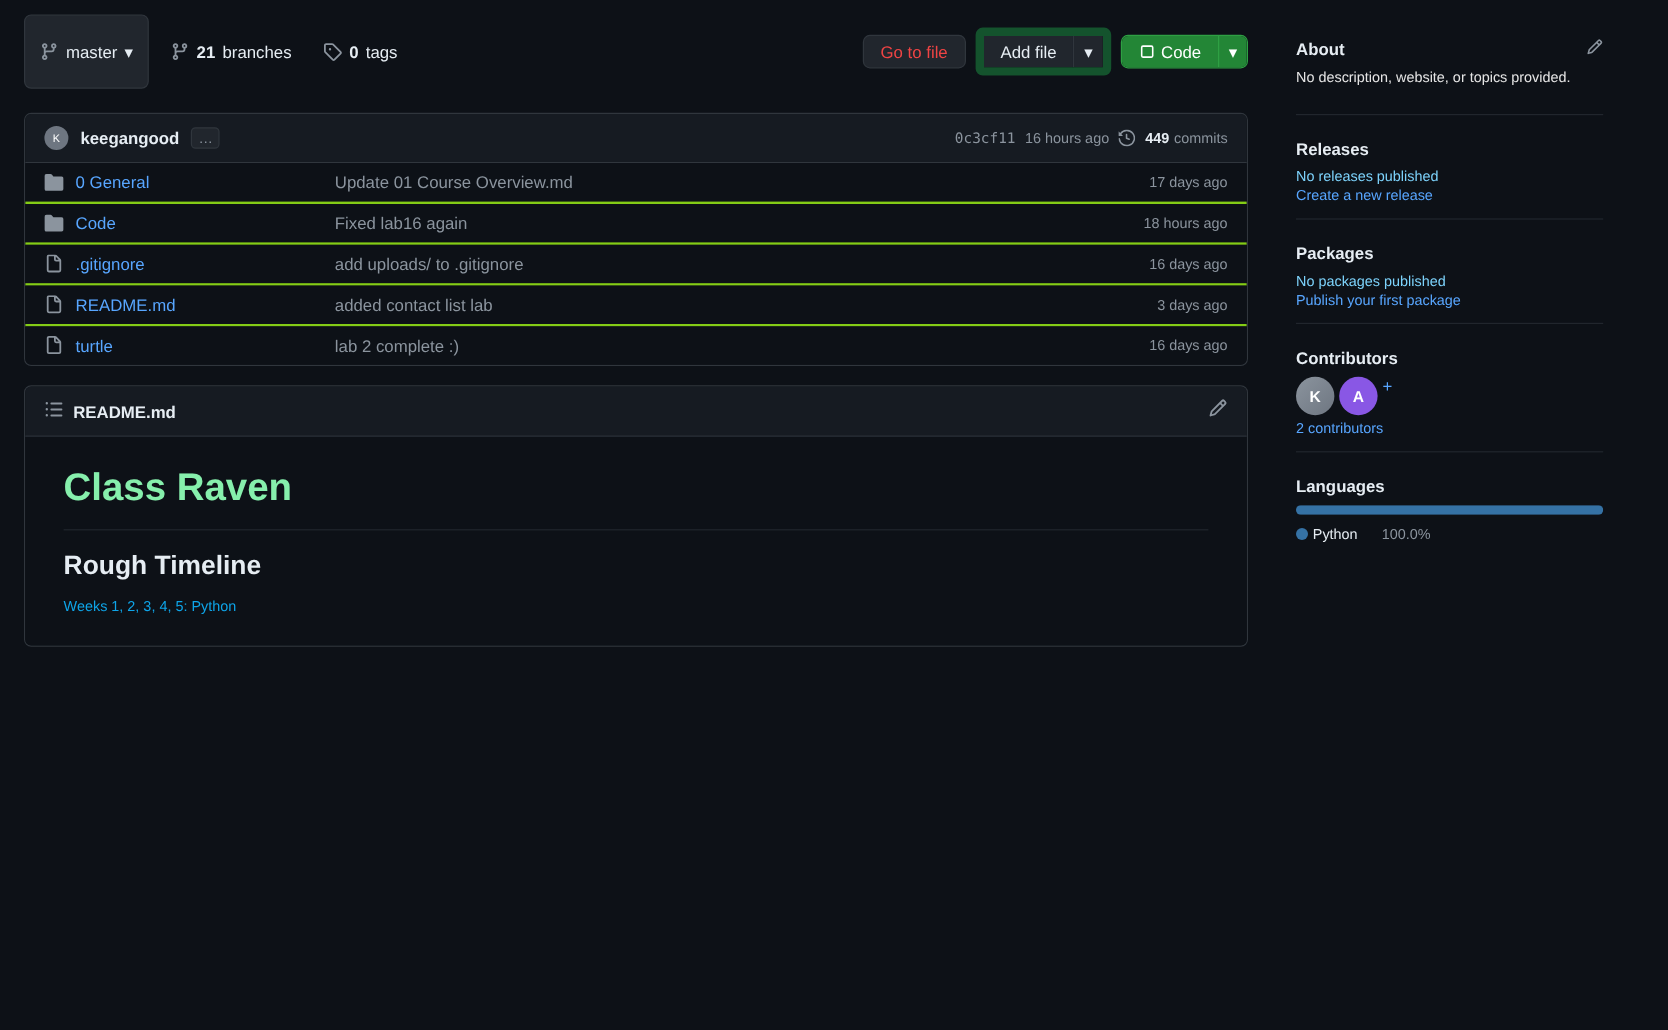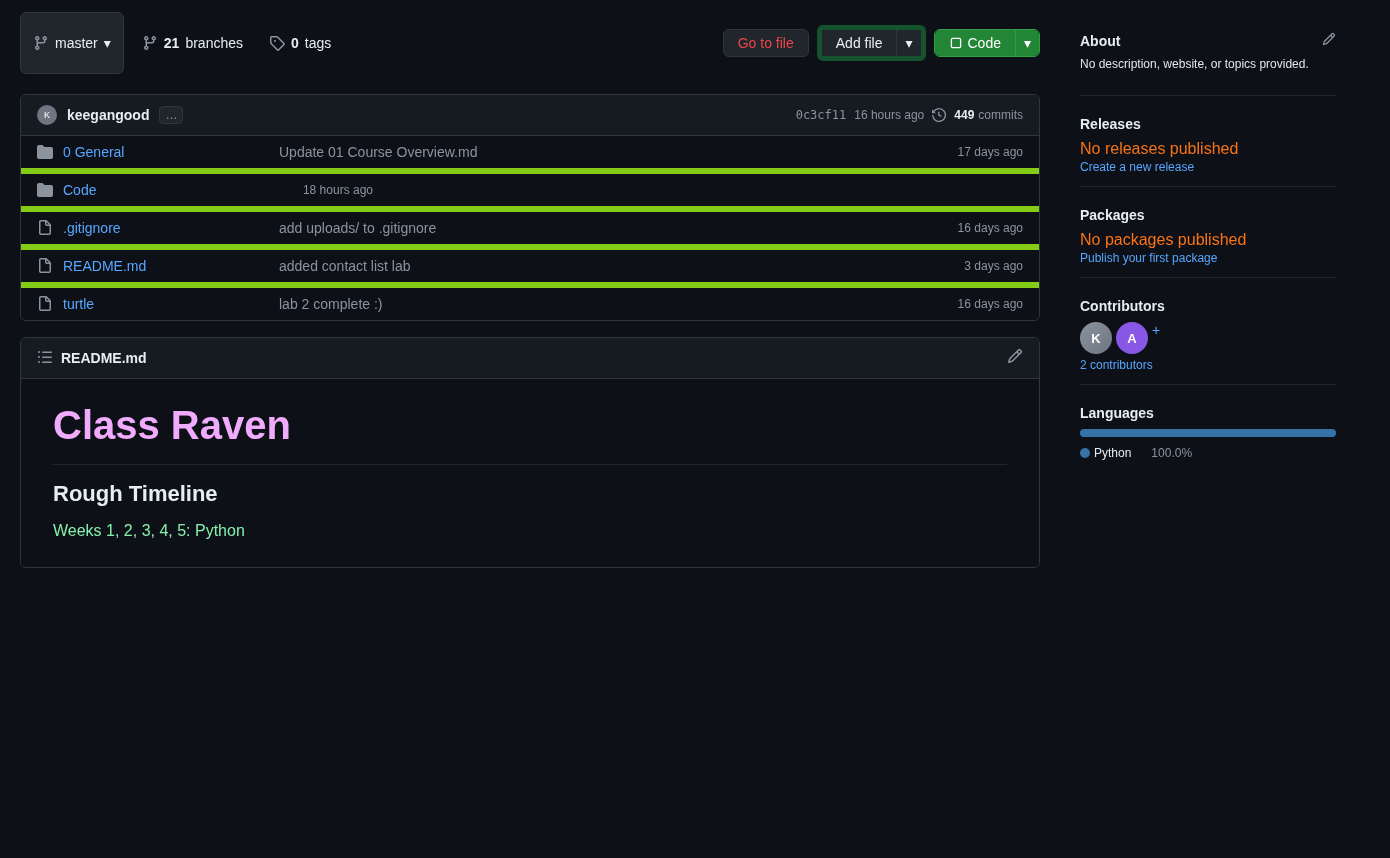--- a/index.html
+++ b/index.html
@@ -83,21 +83,21 @@
       color: #ef4444;
       border-color: #30363d;
       justify-content: flex-end;
     }
 
     .btn-split {
       display: flex;
       align-items: center;
       border-radius: 6px;
       overflow: hidden;
-      border: 5px solid #14532d;
+      border: 7px solid #14532d;
     }
     .btn-split .main-part {
       background: #21262d;
       color: #e6edf3;
       padding: 5px 14px;
       cursor: pointer;
       font-size: 14px;
       font-weight: 500;
       border: none;
     }
@@ -214,21 +214,21 @@
     .commits-count-num {
       color: #e6edf3;
       font-weight: 600;
     }
 
     
     .file-row {
       display: flex;
       align-items: center;
       padding: 8px 16px;
-      border-bottom: 6px solid #84cc16;
+      border-bottom: 2px solid #84cc16;
       background: #0d1117;
       gap: 0;
     }
     .file-row:last-child { border-bottom: none; }
 
     .file-name {
       color: #58a6ff;
       text-decoration: none;
       font-size: 14px;
       width: 200px;
@@ -279,60 +279,60 @@
       font-size: 16px;
     }
 
     .readme-content {
       padding: 24px 32px;
       background: #0d1117;
       color: #e6edf3;
     }
 
     .readme-content h1 {
-      font-size: 40px;
+      font-size: 32px;
       font-weight: 600;
-      color: #f0abfc;
+      color: #86efac;
       margin-bottom: 16px;
     }
     .readme-content hr {
       border: none;
       border-top: 1px solid #21262d;
       margin: 16px 0;
     }
     .readme-content h2 {
       font-size: 22px;
       font-weight: 600;
       color: #e6edf3;
       margin-bottom: 12px;
     }
     .readme-content p {
-      color: #86efac;
-      font-size: 16px;
+      color: #0ea5e9;
+      font-size: 12px;
       line-height: 1.5;
     }
 
     
     .sidebar-section {
       margin-top: 20px;
     }
     .sidebar-section-header {
       display: flex;
       align-items: center;
       justify-content: space-between;
       margin-bottom: 8px;
     }
     .sidebar-section-title {
       font-size: 14px;
       font-weight: 600;
       color: #e6edf3;
     }
     .sidebar-section-text {
-      color: #f97316;
-      font-size: 16px;
+      color: #7dd3fc;
+      font-size: 12px;
     }
     .sidebar-link {
       color: #58a6ff;
       text-decoration: none;
       font-size: 12px;
     }
 
     .contributors-list {
       display: flex;
       flex-wrap: wrap;
@@ -531,20 +531,21 @@
         <span class="file-commit-msg">Update 01 Course Overview.md</span>
         <span class="file-time">17 days ago</span>
       </div>
 
 
       <div class="file-row">
         <svg class="svg-icon" viewBox="0 0 16 16">
           <path d="M1.75 1A1.75 1.75 0 000 2.75v10.5C0 14.216.784 15 1.75 15h12.5A1.75 1.75 0 0016 13.25v-8.5A1.75 1.75 0 0014.25 3H7.5a.25.25 0 01-.2-.1l-.9-1.2C6.07 1.26 5.55 1 5 1H1.75z"></path>
         </svg>
         <a class="file-name">Code</a>
+        <span class="file-commit-msg">Fixed lab16 again</span>
         <span class="file-time">18 hours ago</span>
       </div>
 
       <div class="file-row">
         <svg class="svg-icon" viewBox="0 0 16 16">
           <path fill-rule="evenodd" d="M3.75 1.5a.25.25 0 00-.25.25v11.5c0 .138.112.25.25.25h8.5a.25.25 0 00.25-.25V6H9.75A1.75 1.75 0 018 4.25V1.5H3.75zm5.75.56v2.19c0 .138.112.25.25.25h2.19L9.5 2.06zM2 1.75C2 .784 2.784 0 3.75 0h5.086c.464 0 .909.184 1.237.513l3.414 3.414c.329.328.513.773.513 1.237v8.086A1.75 1.75 0 0112.25 15h-8.5A1.75 1.75 0 012 13.25V1.75z"></path>
         </svg>
         <a class="file-name">.gitignore</a>
         <span class="file-commit-msg">add uploads/ to .gitignore</span>
         <span class="file-time">16 days ago</span>

